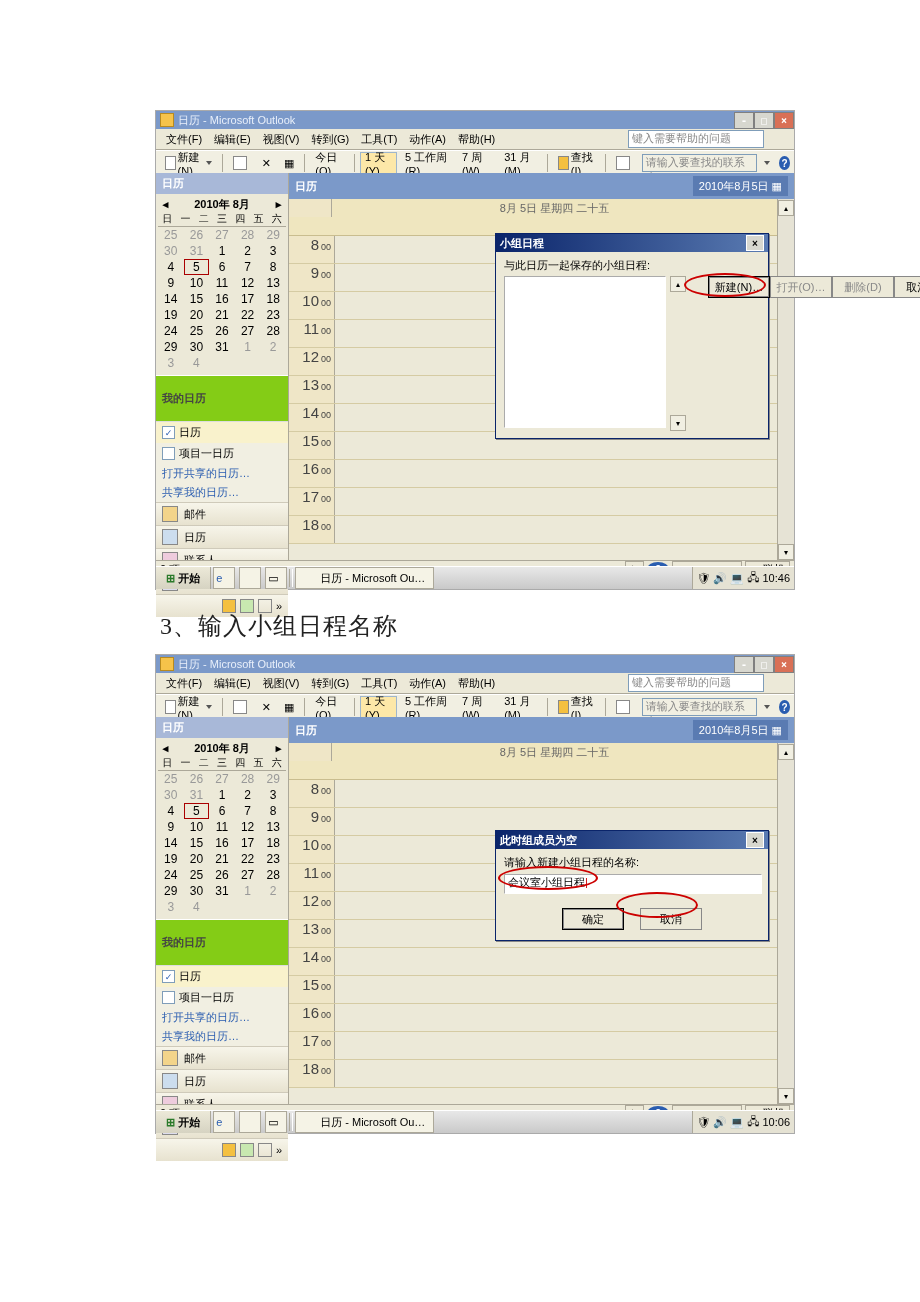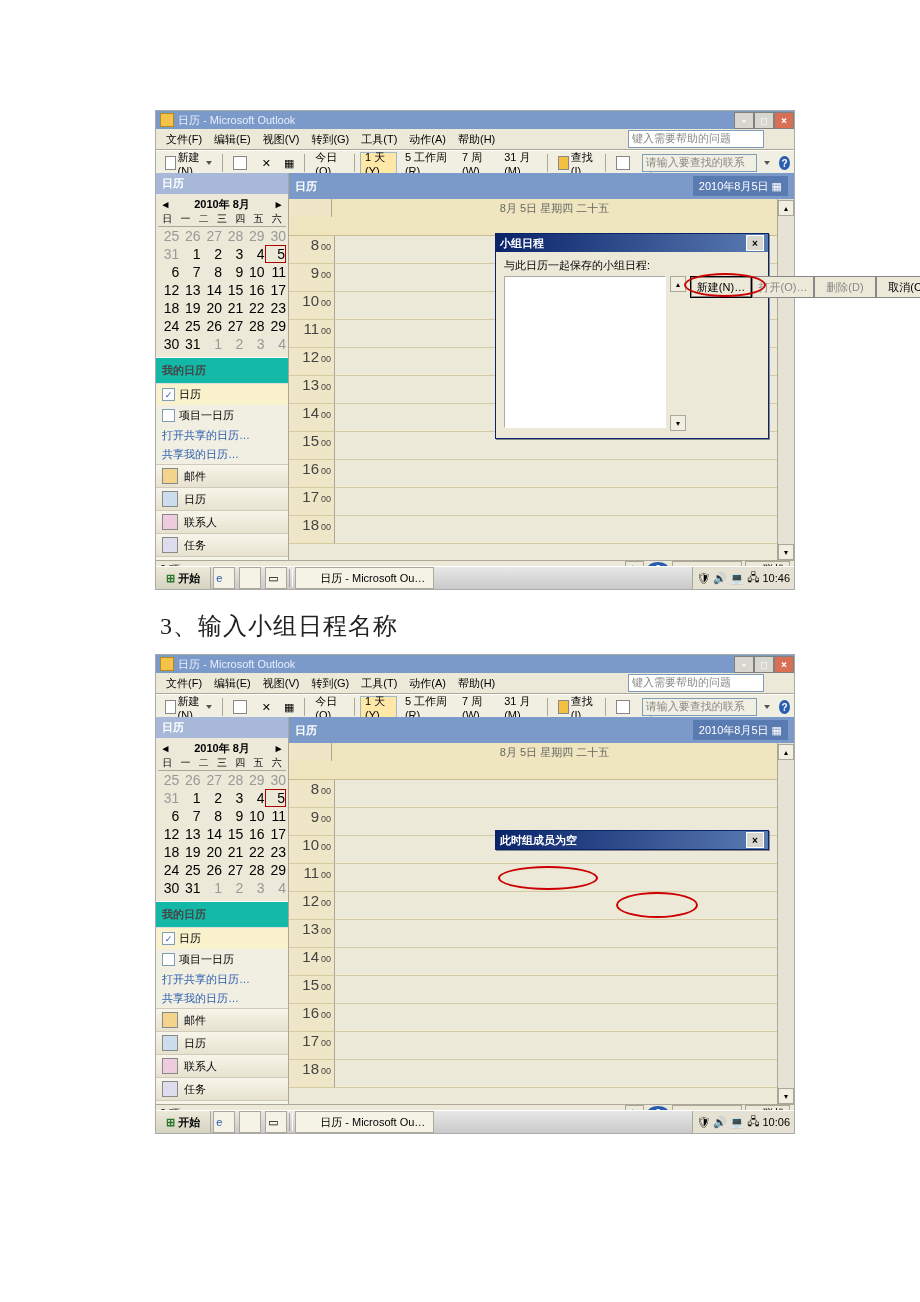--- a/index.html
+++ b/index.html
@@ -34,25 +34,25 @@
   
   .cols{position:absolute;top:62px;left:0;right:0;bottom:28px;display:flex}
   .leftcol{width:132px;background:#f1efe2;border-right:1px solid #aca899;display:flex;flex-direction:column}
   .rightcol{flex:1;background:#ece9d8;display:flex;flex-direction:column;min-width:0}
   
   .navpanel{background:#ece9d8}
   .monthnav{display:flex;align-items:center;justify-content:center;font-weight:bold;height:16px;position:relative}
   .monthnav .arrow{position:absolute;width:11px;text-align:center;cursor:default}
   .monthnav .arrowL{left:2px}.monthnav .arrowR{right:2px}
   .dows{display:grid;grid-template-columns:repeat(7,1fr);font-size:10px;text-align:center;border-bottom:1px solid #aca899}
-  .days{display:grid;grid-template-columns:repeat(6,1fr);font-size:14px;text-align:right}
+  .days{display:grid;grid-template-columns:repeat(5,1fr);font-size:12px;text-align:center}
   .days div{padding:1px 0}
   .dim{color:#999}
   .today{border:1px solid #a00;padding:0!important}
-  .sectitle{background:#14b8a6;color:#444;font-weight:bold;padding:5px 6px;border-top:1px solid #fff;border-bottom:1px solid #ddd}
+  .sectitle{background:#84cc16;color:#444;font-weight:bold;padding:15px 6px;border-top:1px solid #fff;border-bottom:1px solid #ddd}
   .myCal{background:#f9f2cc;padding:3px 6px;display:flex;align-items:center;gap:4px}
   .otherCal{padding:3px 6px;display:flex;align-items:center;gap:4px}
   .chk{width:11px;height:11px;border:1px solid #7f9db9;background:#fff;display:inline-flex;align-items:center;justify-content:center;font-size:9px;color:#2a5db0}
   .link{color:#2a5db0;cursor:pointer;padding:2px 6px}
   
   .navbtns{margin-top:auto}
   .navbtn{height:22px;display:flex;align-items:center;gap:6px;padding:0 6px;border-top:1px solid #cfcaba;background:linear-gradient(#f7f5ea,#e7e2cf);cursor:default}
   .navico{width:16px;height:16px;border:1px solid #888;box-sizing:border-box}
   .navfoot{height:22px;display:flex;align-items:center;justify-content:flex-end;gap:4px;padding:0 6px;border-top:1px solid #cfcaba;background:linear-gradient(#f7f5ea,#e7e2cf)}
   
@@ -362,21 +362,21 @@
         </div>
       </div>
     </div>
   </div>
 
   <div class="dlg" style="left:339px;top:122px;width:272px">
     <div class="dlgtitle">
       <span>小组日程</span>
       <div class="dlgclose">×</div>
     </div>
-    <div class="dlgbody" style="display:flex;gap:4px">
+    <div class="dlgbody" style="display:flex;gap:22px">
       <div>
         <div style="margin-bottom:3px">与此日历一起保存的小组日程:</div>
         <div style="display:flex;align-items:flex-start">
           <div class="listbox"></div>
           <div style="display:flex;flex-direction:column;margin-left:4px">
             <div class="sbBtn" style="margin:0">▴</div>
             <div style="flex:1"></div>
           </div>
         </div>
         <div style="text-align:right;margin-top:-14px;margin-right:0"><div class="sbBtn" style="display:inline-flex">▾</div></div>
@@ -701,20 +701,29 @@
         </div>
       </div>
     </div>
   </div>
 
   <div class="dlg" style="left:339px;top:175px;width:272px">
     <div class="dlgtitle">
       <span>此时组成员为空</span>
       <div class="dlgclose">×</div>
     </div>
+    <div class="dlgbody">
+      <div style="margin-bottom:4px">请输入新建小组日程的名称:</div>
+      <div class="textbox" style="width:250px"><span>会议室小组日程</span><span class="annot">|</span></div>
+      <div style="text-align:center;margin-top:14px">
+        <span class="dlgBtn def">确定</span>
+        <span style="display:inline-block;width:10px"></span>
+        <span class="dlgBtn">取消</span>
+      </div>
+    </div>
   </div>
   <div class="ring" style="left:342px;top:211px;width:96px;height:20px"></div>
   <div class="ring" style="left:460px;top:237px;width:78px;height:22px"></div>
 
   <div class="statusbar">
     <span>0 项</span>
     <div class="sr">
       <div class="statusbox">⇆</div>
       <div class="statusbox bluehelp" style="border-radius:50%;border:none">?</div>
       <div class="statusbox" style="width:60px"></div>

